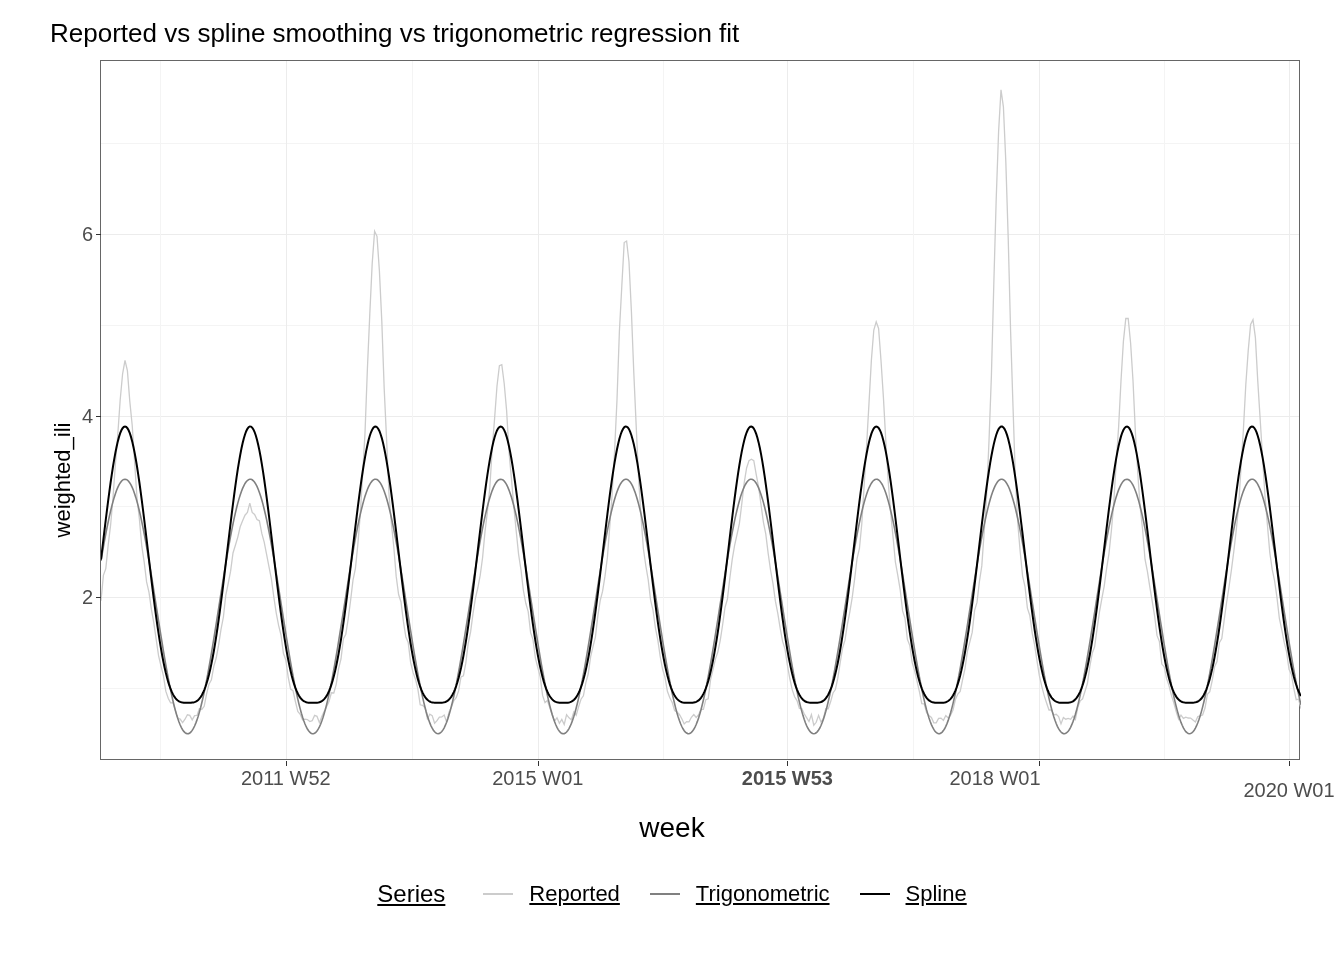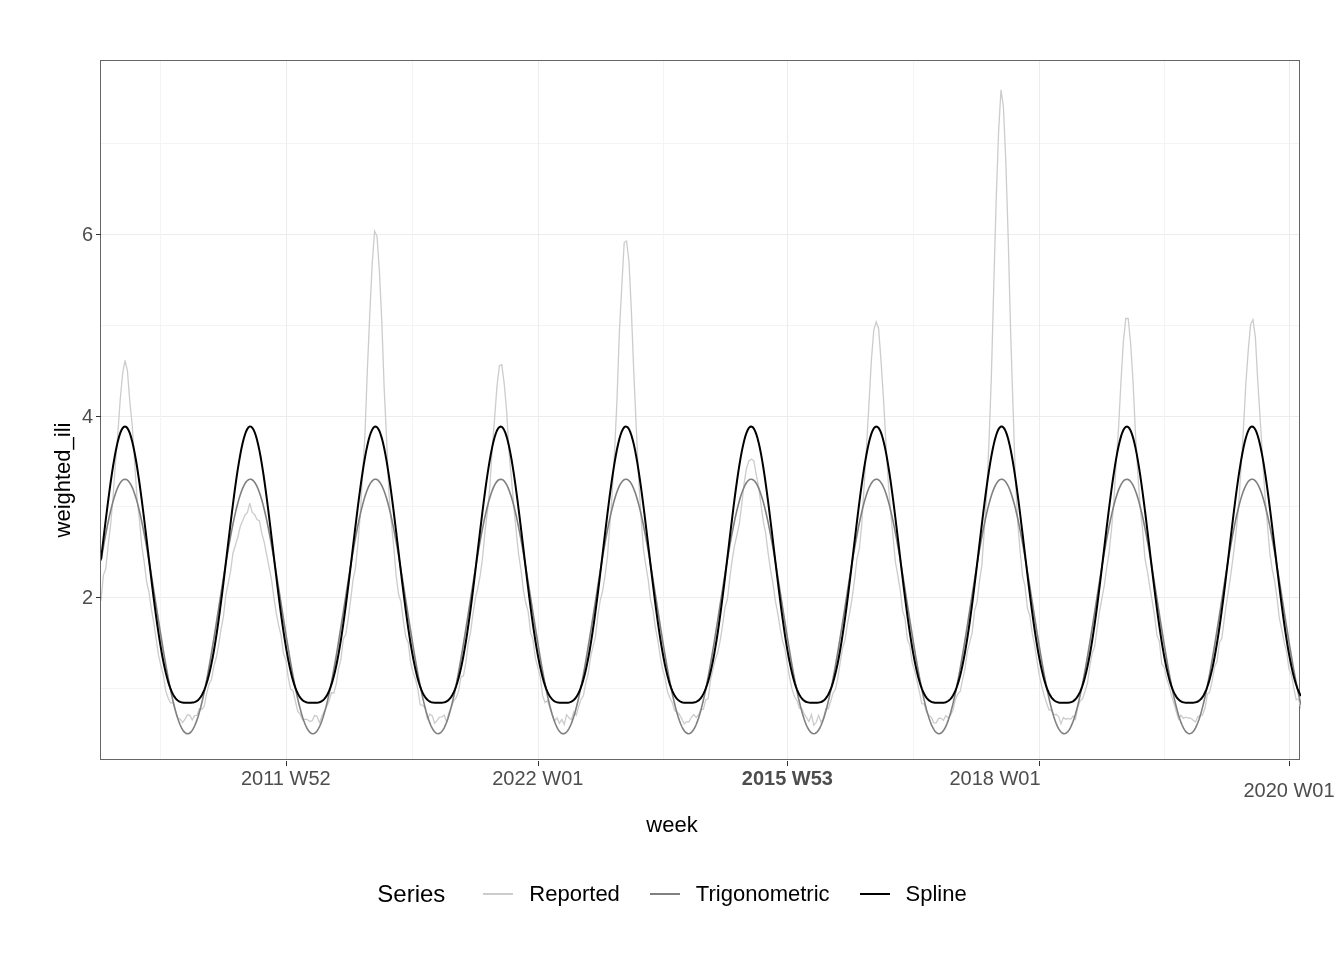--- a/index.html
+++ b/index.html
@@ -1,38 +1,39 @@
 <!DOCTYPE html>
 <html><head>
 <meta charset="utf-8">
 <style>
   html,body{margin:0;padding:0;background:#fff;font-family:Arial,Helvetica,sans-serif;color:#000;}
   .wrap{width:1344px;height:960px;position:relative;}
   .title{position:absolute;left:50px;top:18px;font-size:26px;}
   .ylab{position:absolute;left:6px;top:50%;transform:translateY(-50%) rotate(-90deg);transform-origin:center;font-size:22px;}
-  .xlab{position:absolute;left:0;right:0;top:812px;text-align:center;font-size:22px;}
-  .legend{position:absolute;left:0;right:0;top:880px;display:flex;align-items:center;justify-content:center;gap:30px;font-size:22px;}
+  .xlab{position:absolute;left:0;right:0;top:812px;text-align:center;font-size:28px;}
+  .legend{position:absolute;left:0;right:0;top:880px;display:flex;align-items:center;justify-content:center;gap:30px;font-size:22px;text-decoration:underline;}
   .legend .lt{font-size:24px;margin-right:8px;}
   .legend .item{display:flex;align-items:center;gap:16px;}
   .legend .swatch{width:30px;height:0;border-top:2px solid;}
   .panel{position:absolute;left:100px;top:60px;width:1200px;height:700px;border:1px solid #666;box-sizing:border-box;background:#fff;}
   .panel svg{position:absolute;left:0;top:0;}
   .ytick{position:absolute;left:-50px;width:42px;text-align:right;font-size:20px;color:#4d4d4d;transform:translateY(-50%);}
   .ytk{position:absolute;left:-5px;width:5px;border-top:1px solid #333;}
   .xtick{position:absolute;top:706px;font-size:20px;color:#4d4d4d;transform:translateX(-50%);white-space:nowrap;}
   .xtk{position:absolute;top:700px;height:5px;border-left:1px solid #333;}
   .gvy{position:absolute;top:0;bottom:0;border-left:1px solid #ececec;}
   .gminy{position:absolute;top:0;bottom:0;border-left:1px solid #f4f4f4;}
   .gvx{position:absolute;left:0;right:0;border-top:1px solid #ececec;}
   .gminx{position:absolute;left:0;right:0;border-top:1px solid #f4f4f4;}
 </style>
 </head>
 <body>
 
 <div class="wrap">
+  <div class="title">Reported vs spline smoothing vs trigonometric regression fit</div>
   <div class="ylab">weighted_ili</div>
 
   <div class="panel">
     <div id="grid">
         <div class="gvx" style="top: 536.364px;"></div>
         <div class="gvx" style="top: 354.545px;"></div>
         <div class="gvx" style="top: 172.727px;"></div>
         <div class="gminx" style="top: 627.273px;"></div>
         <div class="gminx" style="top: 445.455px;"></div>
         <div class="gminx" style="top: 263.636px;"></div>
@@ -57,21 +58,21 @@
         <div class="ytick" style="top: 536.364px;">2</div>
         <div class="ytk" style="top: 536.364px;"></div>
         <div class="ytick" style="top: 354.545px;">4</div>
         <div class="ytk" style="top: 354.545px;"></div>
         <div class="ytick" style="top: 172.727px;">6</div>
         <div class="ytk" style="top: 172.727px;"></div>
       </div>
     <div id="xticks">
         <div class="xtick" style="left: 184.8px;">2011 W52</div>
         <div class="xtk" style="left: 184.8px;"></div>
-        <div class="xtick" style="left: 436.8px;">2022 W01</div>
+        <div class="xtick" style="left: 436.8px;">2015 W01</div>
         <div class="xtk" style="left: 436.8px;"></div>
         <div class="xtick" style="left: 686.4px; font-weight: bold;">2015 W53</div>
         <div class="xtk" style="left: 686.4px;"></div>
         <div class="xtick" style="left: 894px;">2018 W01</div>
         <div class="xtk" style="left: 938.4px;"></div>
         <div class="xtick" style="left: 1188px; margin-top: 12px;">2020 W01</div>
         <div class="xtk" style="left: 1188px;"></div>
       </div>
   </div>
 

